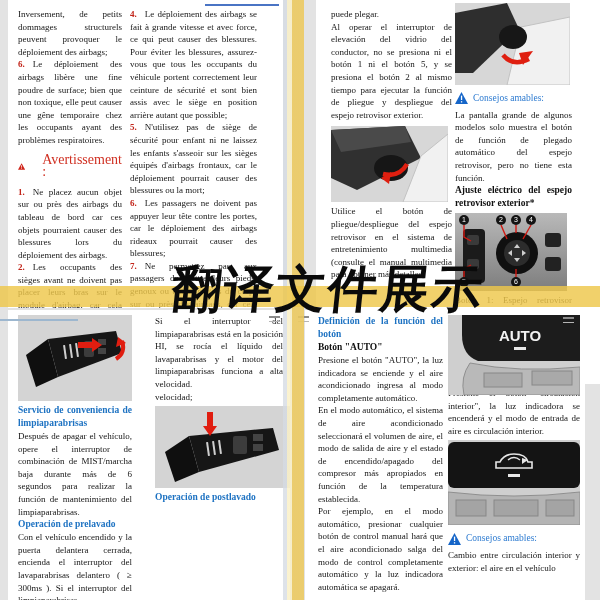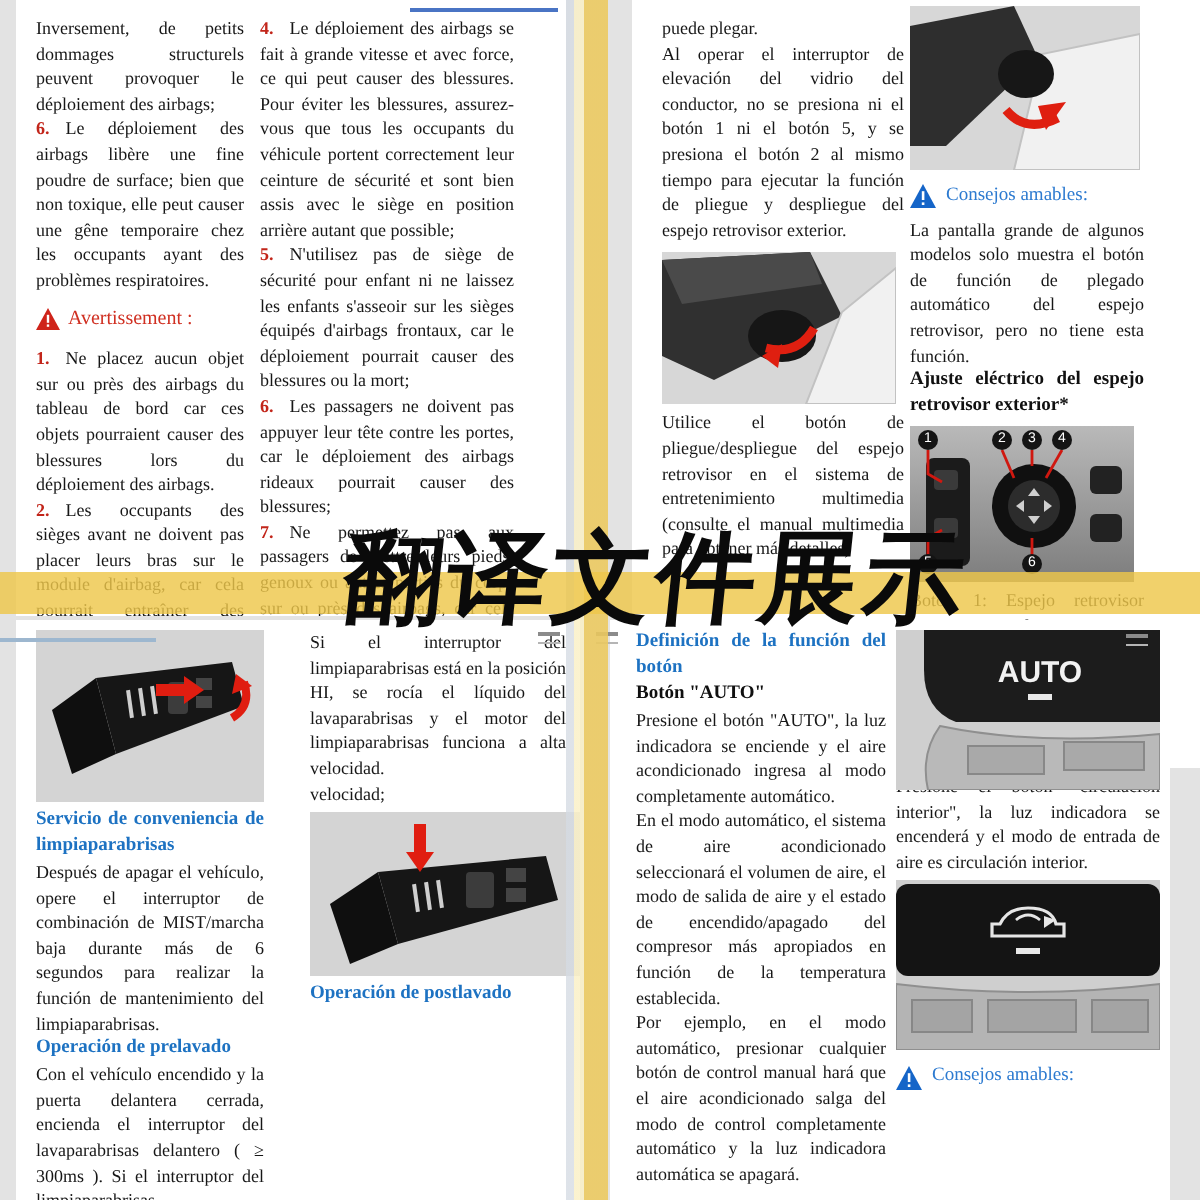--- a/index.html
+++ b/index.html
@@ -4,21 +4,21 @@
 <style>
   html,body{margin:0;padding:0;}
   body{width:600px;height:600px;position:relative;background:#e3e3e3;overflow:hidden;
        font-family:"Liberation Serif", serif;color:#161616;}
   .page{position:absolute;background:#ffffff;overflow:hidden;z-index:1;}
   .col{position:absolute;text-align:justify;font-size:9px;line-height:12.6px;}
   .col p{margin:0;}
   .num{color:#c2251a;font-weight:bold;margin-right:8px;}
   .h-blue{color:#1d72c2;font-weight:bold;font-size:9.5px;line-height:13px;margin-top:4px;margin-bottom:2px;}
   .h-bold{font-weight:bold;font-size:9.5px;line-height:13px;margin-top:4px;margin-bottom:1px;color:#101010;}
-  .warn-row{display:flex;align-items:center;gap:4px;margin:7px 0;color:#d03022;font-size:10px;}
+  .warn-row{display:flex;align-items:center;gap:17px;margin:7px 0;color:#d03022;font-size:14px;}
   .tips-row{display:flex;align-items:center;gap:5px;margin:7px 0 4px 0;color:#2c7ad0;font-size:9.5px;}
   .photo{position:relative;background:#d8d8d8;margin:3px 0;}
   .photo svg{display:block;}
   .callout{position:absolute;width:10px;height:10px;border-radius:50%;background:#141414;color:#fff;
            font-family:"Liberation Sans",sans-serif;font-size:7px;line-height:10px;text-align:center;}
   .blue-rule{position:absolute;background:#4a74c4;z-index:2;}
   .grey-rule{position:absolute;background:#9db7cf;z-index:4;}
   .v-stripe{position:absolute;left:283px;top:0;width:21px;height:600px;z-index:5;opacity:.92;
             background:linear-gradient(to right, rgba(213,219,227,.85) 0 18%, rgba(250,240,198,.9) 18% 42%, rgba(236,201,93,.95) 42% 100%);}
   .h-band{position:absolute;left:0;top:286px;width:600px;height:21px;background:#eec74a;opacity:.82;z-index:6;}
@@ -228,20 +228,21 @@
       </svg>
     </div>
     <div class="tips-row">
       <svg width="13" height="12" viewBox="0 0 13 12">
           <path d="M6.5 0 L13 12 L0 12 Z" fill="#1565c8"></path>
           <rect x="5.9" y="3.6" width="1.3" height="4.4" fill="#fff"></rect>
           <rect x="5.9" y="9.2" width="1.3" height="1.3" fill="#fff"></rect>
         </svg>
       <span>Consejos amables:</span>
     </div>
+    <p>Cambio entre circulación interior y exterior: el aire en el vehículo</p>
   </div>
 </div>
 
 <div class="grey-rule" style="left:0;top:319px;width:78px;height:2px;"></div>
 <div class="marker" style="left:269px;top:316px;"></div>
 <div class="marker" style="left:298px;top:316px;"></div>
 <div class="marker" style="left:563px;top:317px;"></div>
 <div class="page-sliver"></div>
 
 <div class="v-stripe"></div>

